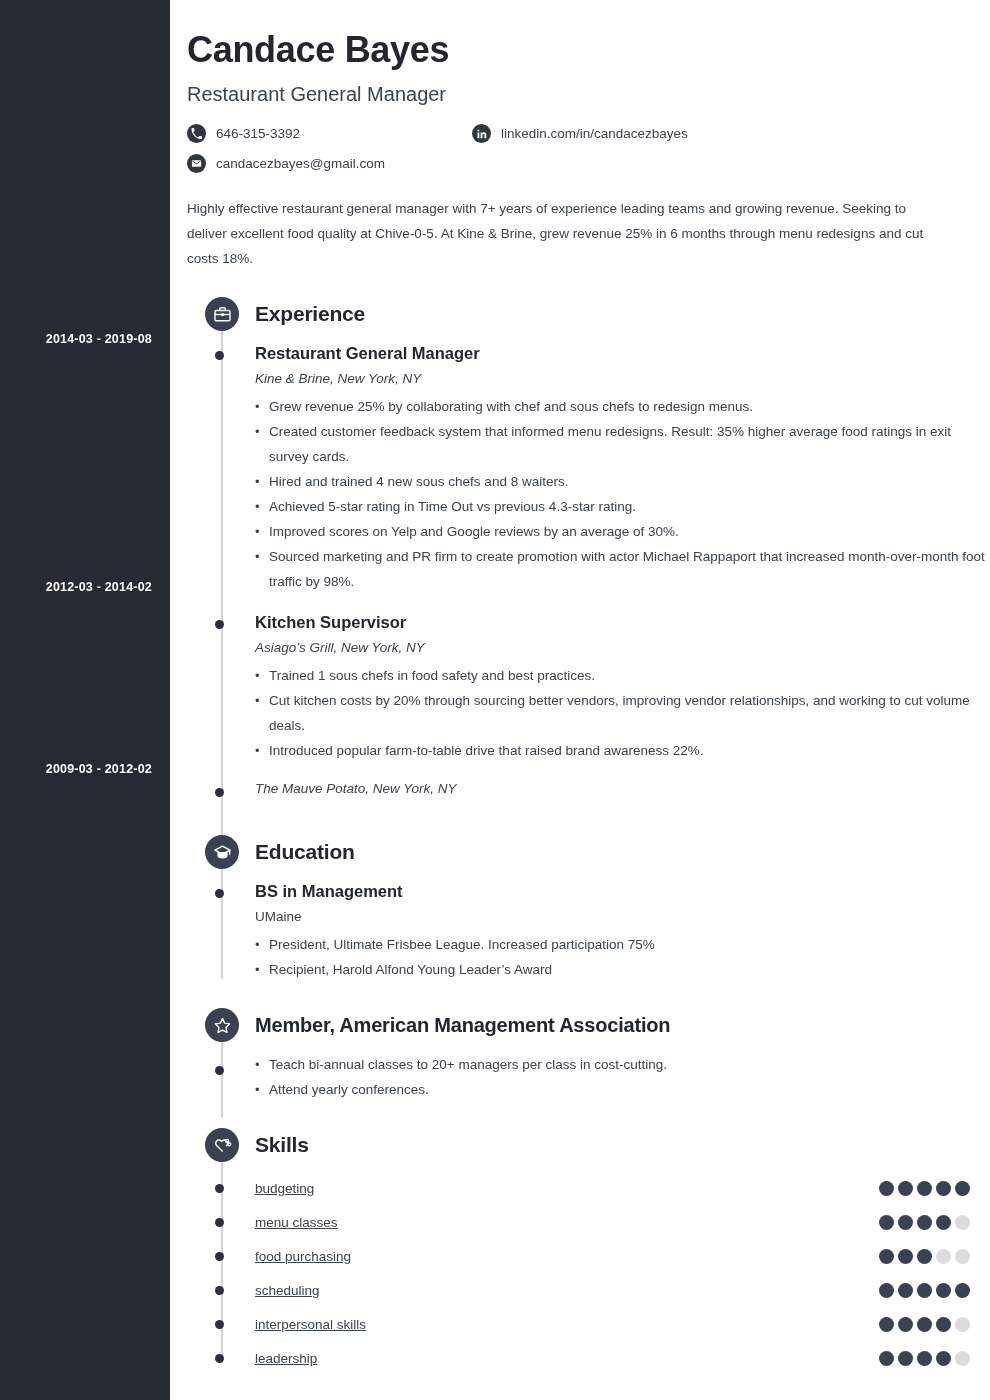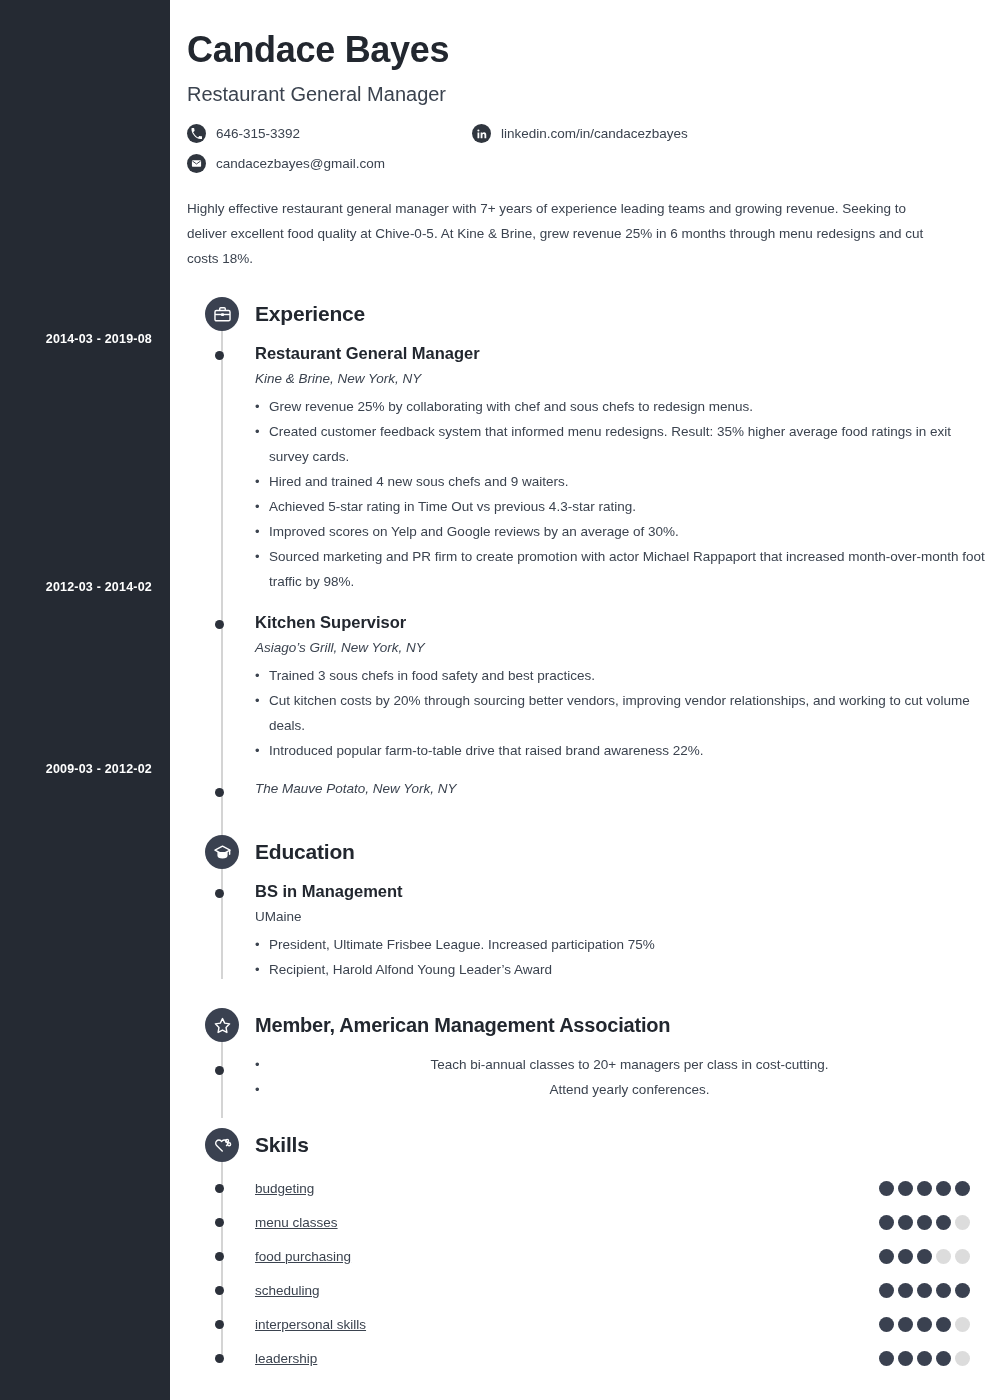--- a/index.html
+++ b/index.html
@@ -256,33 +256,33 @@
           <span class="sec-title">Experience</span>
         </div>
 
         <div class="entry" style="margin-top:11px;">
           <span class="dot" style="top:7px;"></span>
           <div class="entry-title">Restaurant General Manager</div>
           <div class="entry-sub">Kine &amp; Brine, New York, NY</div>
           <ul class="bullets">
             <li>Grew revenue 25% by collaborating with chef and sous chefs to redesign menus.</li>
             <li>Created customer feedback system that informed menu redesigns. Result: 35% higher average food ratings in exit survey cards.</li>
-            <li>Hired and trained 4 new sous chefs and 9 waiters.</li>
+            <li>Hired and trained 4 new sous chefs and 8 waiters.</li>
             <li>Achieved 5-star rating in Time Out vs previous 4.3-star rating.</li>
             <li>Improved scores on Yelp and Google reviews by an average of 30%.</li>
             <li>Sourced marketing and PR firm to create promotion with actor Michael Rappaport that increased month-over-month foot traffic by 98%.</li>
           </ul>
         </div>
 
         <div class="entry" style="margin-top:19px;">
           <span class="dot" style="top:7px;"></span>
           <div class="entry-title">Kitchen Supervisor</div>
           <div class="entry-sub">Asiago’s Grill, New York, NY</div>
           <ul class="bullets">
-            <li>Trained 3 sous chefs in food safety and best practices.</li>
+            <li>Trained 1 sous chefs in food safety and best practices.</li>
             <li>Cut kitchen costs by 20% through sourcing better vendors, improving vendor relationships, and working to cut volume deals.</li>
             <li>Introduced popular farm-to-table drive that raised brand awareness 22%.</li>
           </ul>
         </div>
 
         <div class="entry" style="margin-top:18px;">
           <span class="dot" style="top:7px;"></span>
           <div class="entry-sub">The Mauve Potato, New York, NY</div>
         </div>
       </div>
@@ -317,21 +317,21 @@
 
         <div class="sec-head">
           <span class="sec-badge">
             <svg width="19" height="19" viewBox="0 0 24 24" fill="none" stroke="#ffffff" stroke-width="1.8" stroke-linejoin="round">
               <path d="M12 3.2l2.75 5.85 6.25.85-4.55 4.5 1.1 6.4L12 17.75 6.45 20.8l1.1-6.4L3 9.9l6.25-.85L12 3.2z"></path>
             </svg>
           </span>
           <span class="sec-title long">Member, American Management Association</span>
         </div>
 
-        <div class="entry" style="margin-top:4px;text-align:center;">
+        <div class="entry" style="margin-top:4px;">
           <span class="dot" style="top:14px;"></span>
           <ul class="bullets">
             <li>Teach bi-annual classes to 20+ managers per class in cost-cutting.</li>
             <li>Attend yearly conferences.</li>
           </ul>
         </div>
       </div>
 
       <div class="section" style="margin-top:24px;">
         <div class="timeline" style="top:34px; height:203px;"></div>

